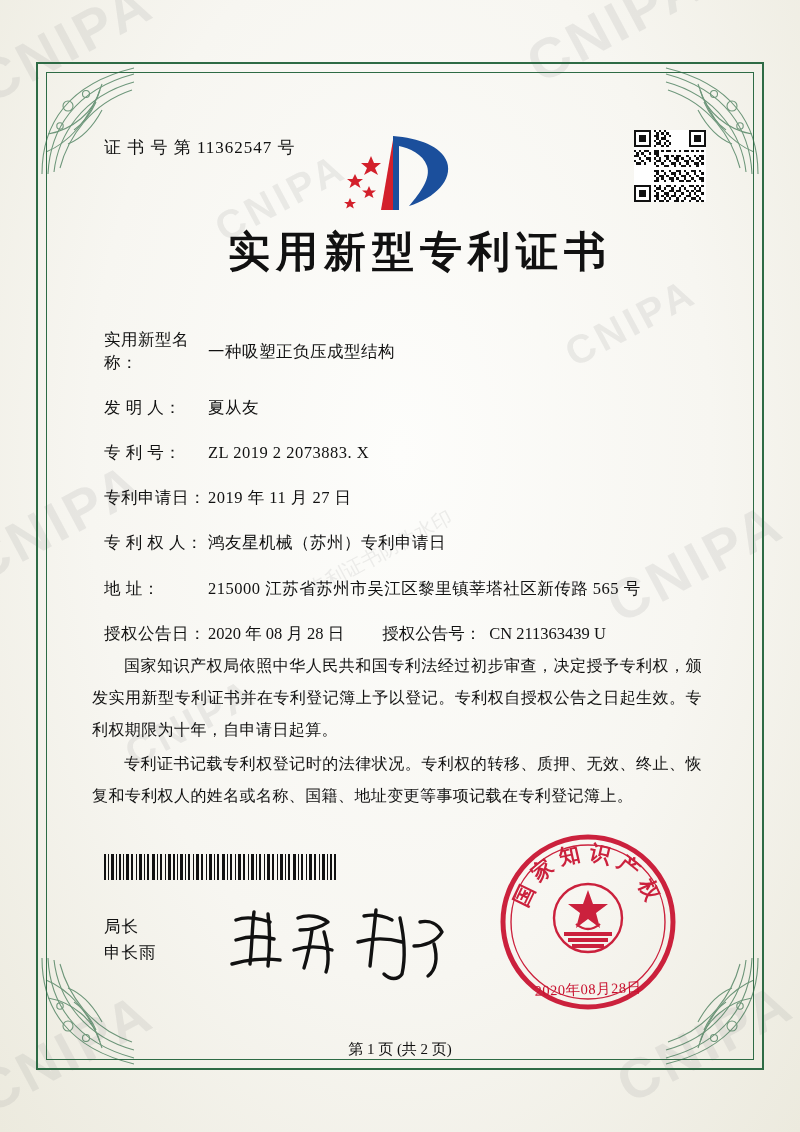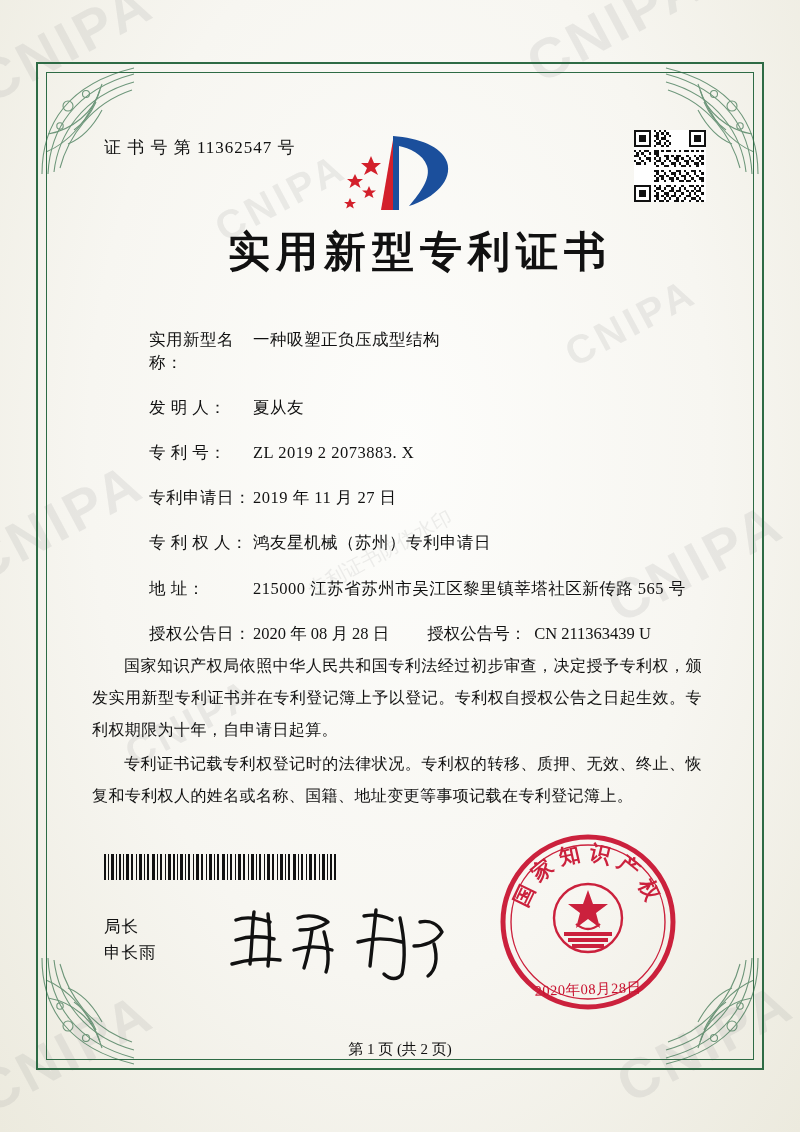--- a/index.html
+++ b/index.html
@@ -126,24 +126,23 @@
   .fields {
     position: absolute;
     left: 58px;
     right: 52px;
     top: 256px;
     font-size: 16.5px;
     color: #111;
   }
   .row {
     display: flex;
-    align-items: flex-start;
+    align-items: center;
     margin-bottom: 22px;
     line-height: 1.4;
-    margin-left: 45px;
   }
   .row .label {
     width: 104px;
     flex: 0 0 104px;
     letter-spacing: 0.5px;
   }
   .row .value {
     flex: 1;
     letter-spacing: 0.5px;
   }

